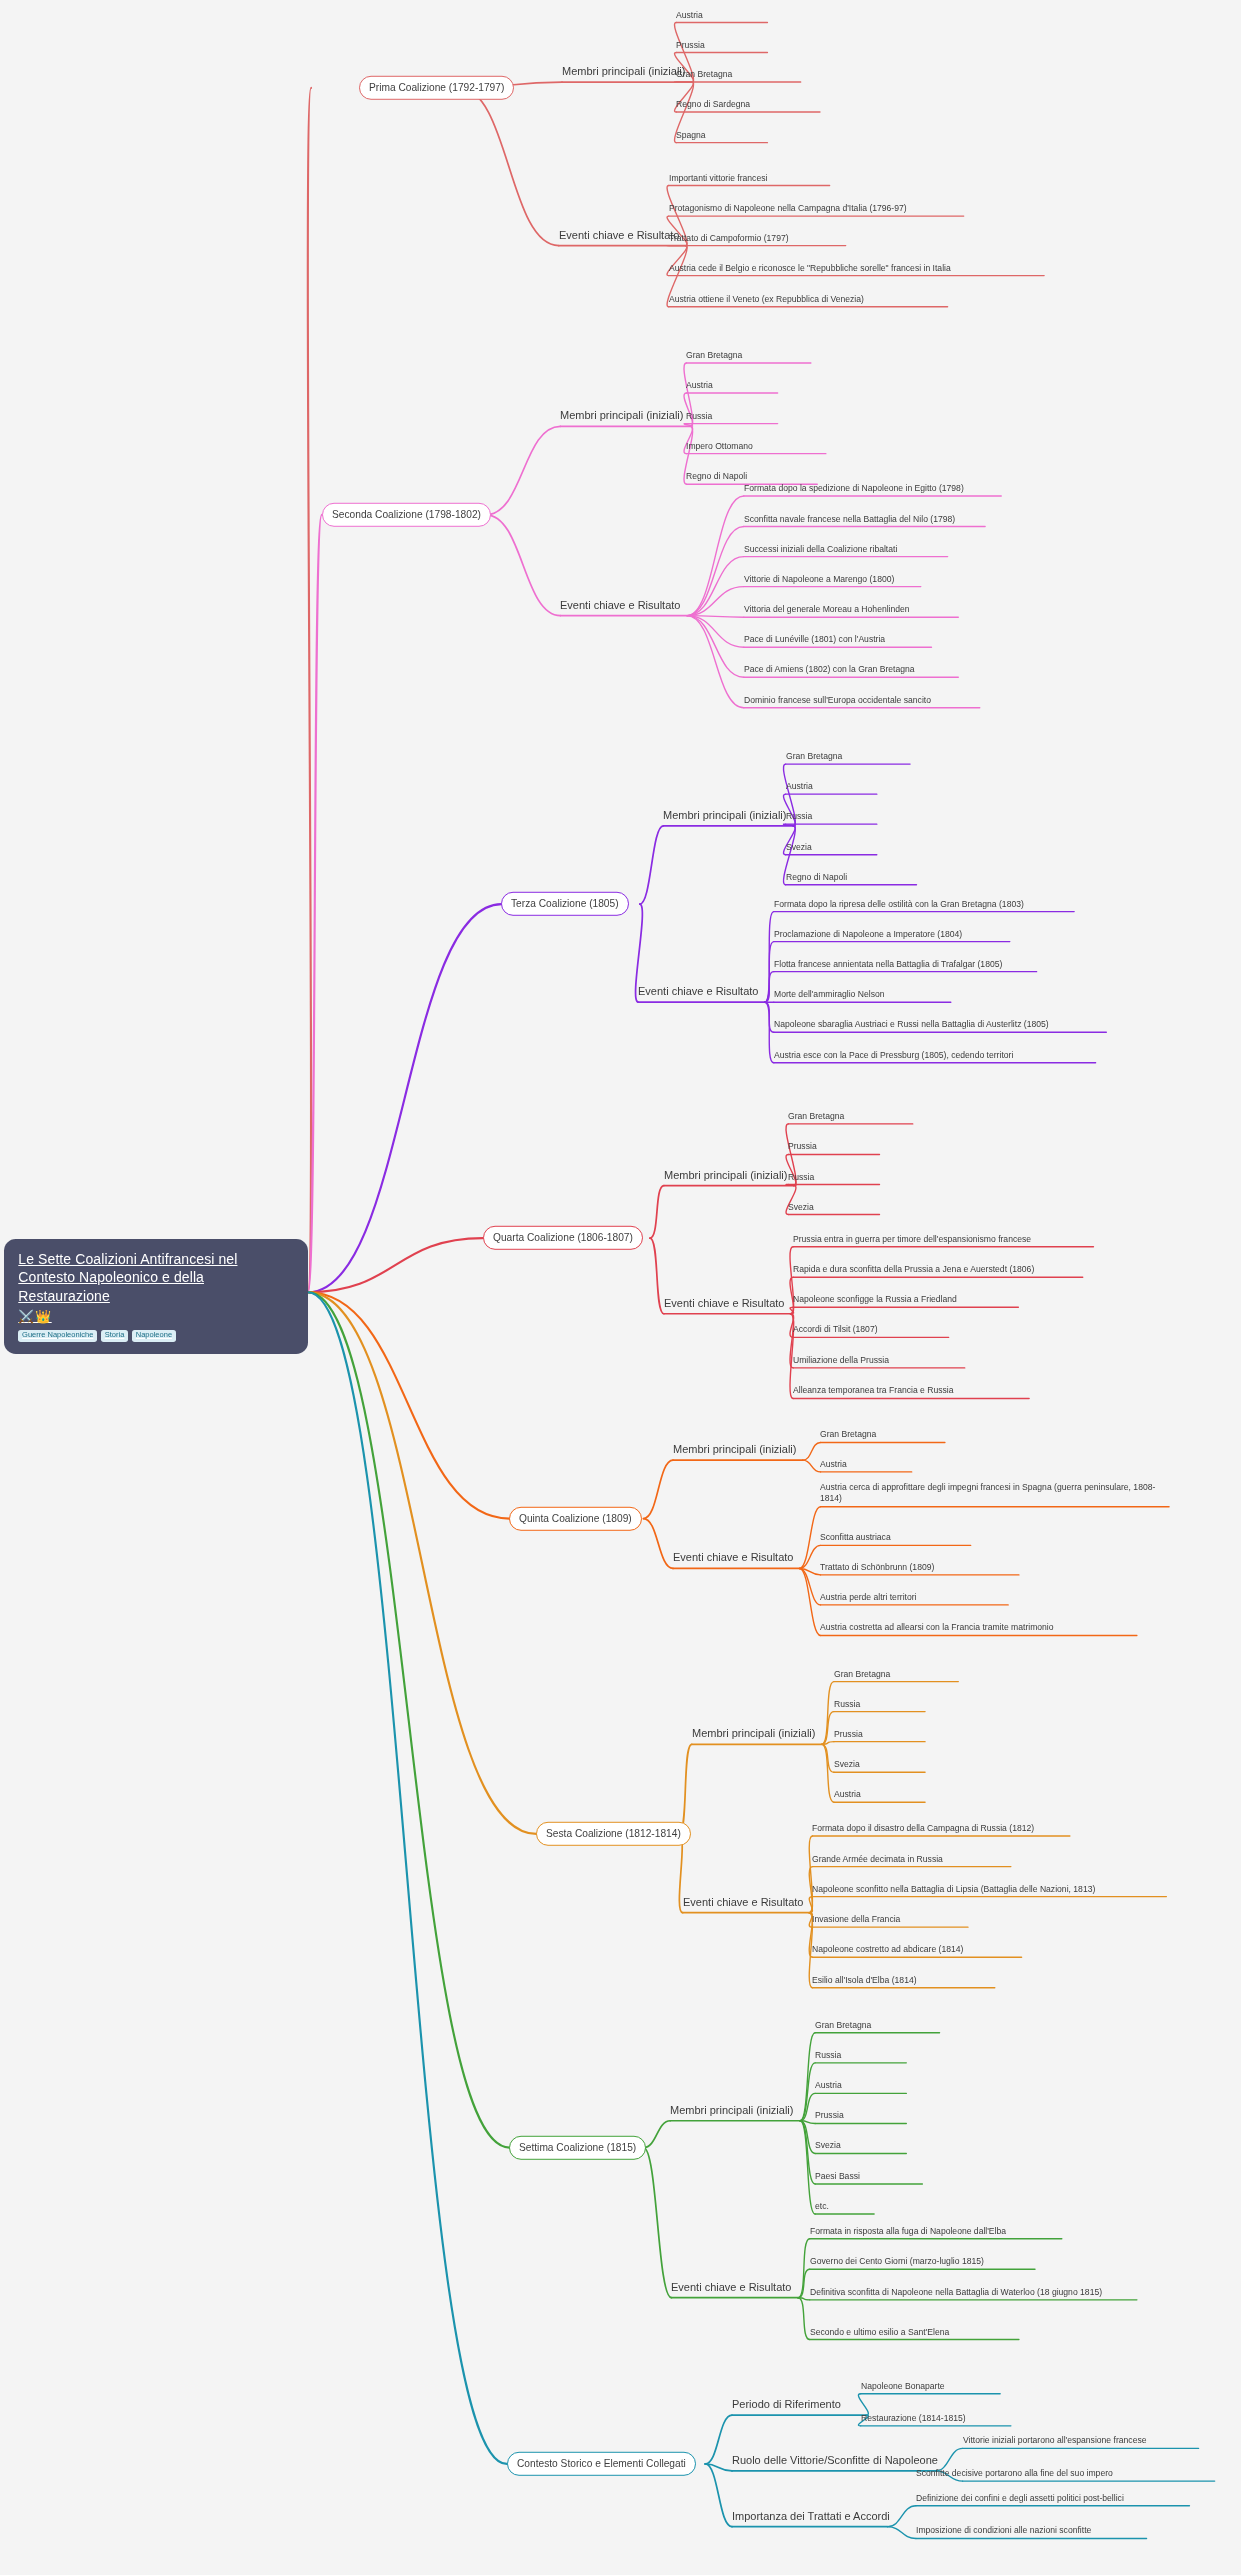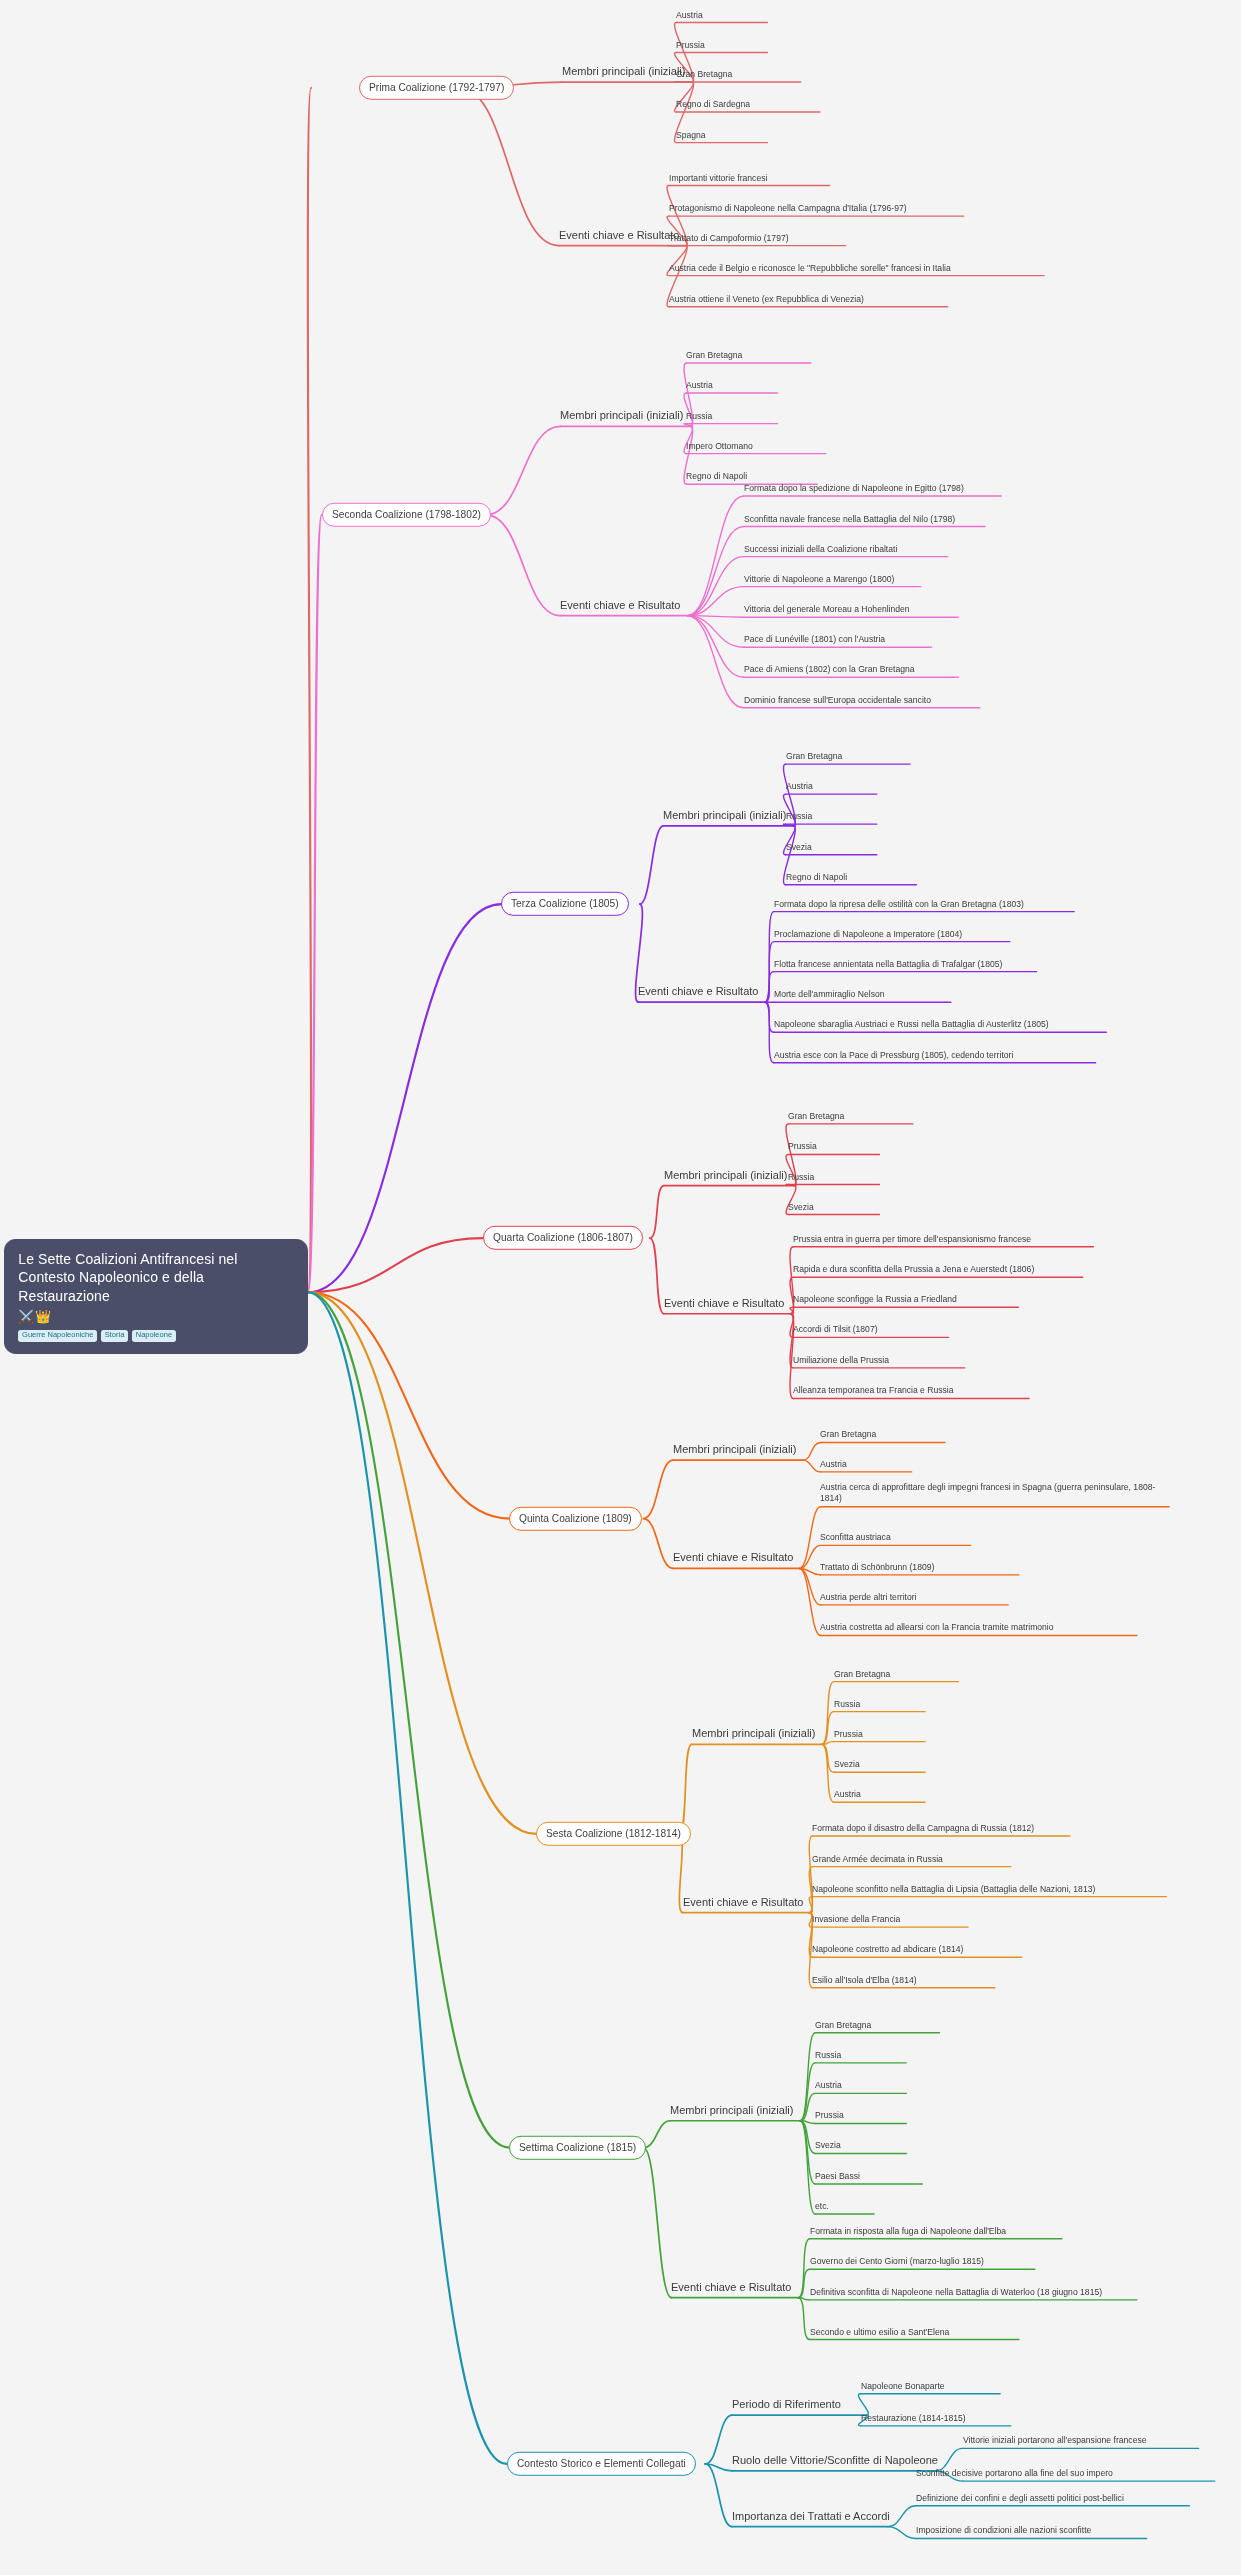--- a/index.html
+++ b/index.html
@@ -26,20 +26,21 @@
   .root-node {
     position: absolute;
     left: 4.3px;
     top: 1239px;
     width: 304px;
     background: #4a4e69;
     border-radius: 11.8px;
     padding: 10.7px 14px 11.8px 14px;
     color: #ffffff;
     z-index: 30;
+    text-decoration: underline;
   }
   .root-title {
     font-size: 14px;
     line-height: 1.32;
     font-weight: 400;
     color: #ffffff;
     letter-spacing: 0.1px;
   }
   .root-emoji {
     font-size: 13px;

